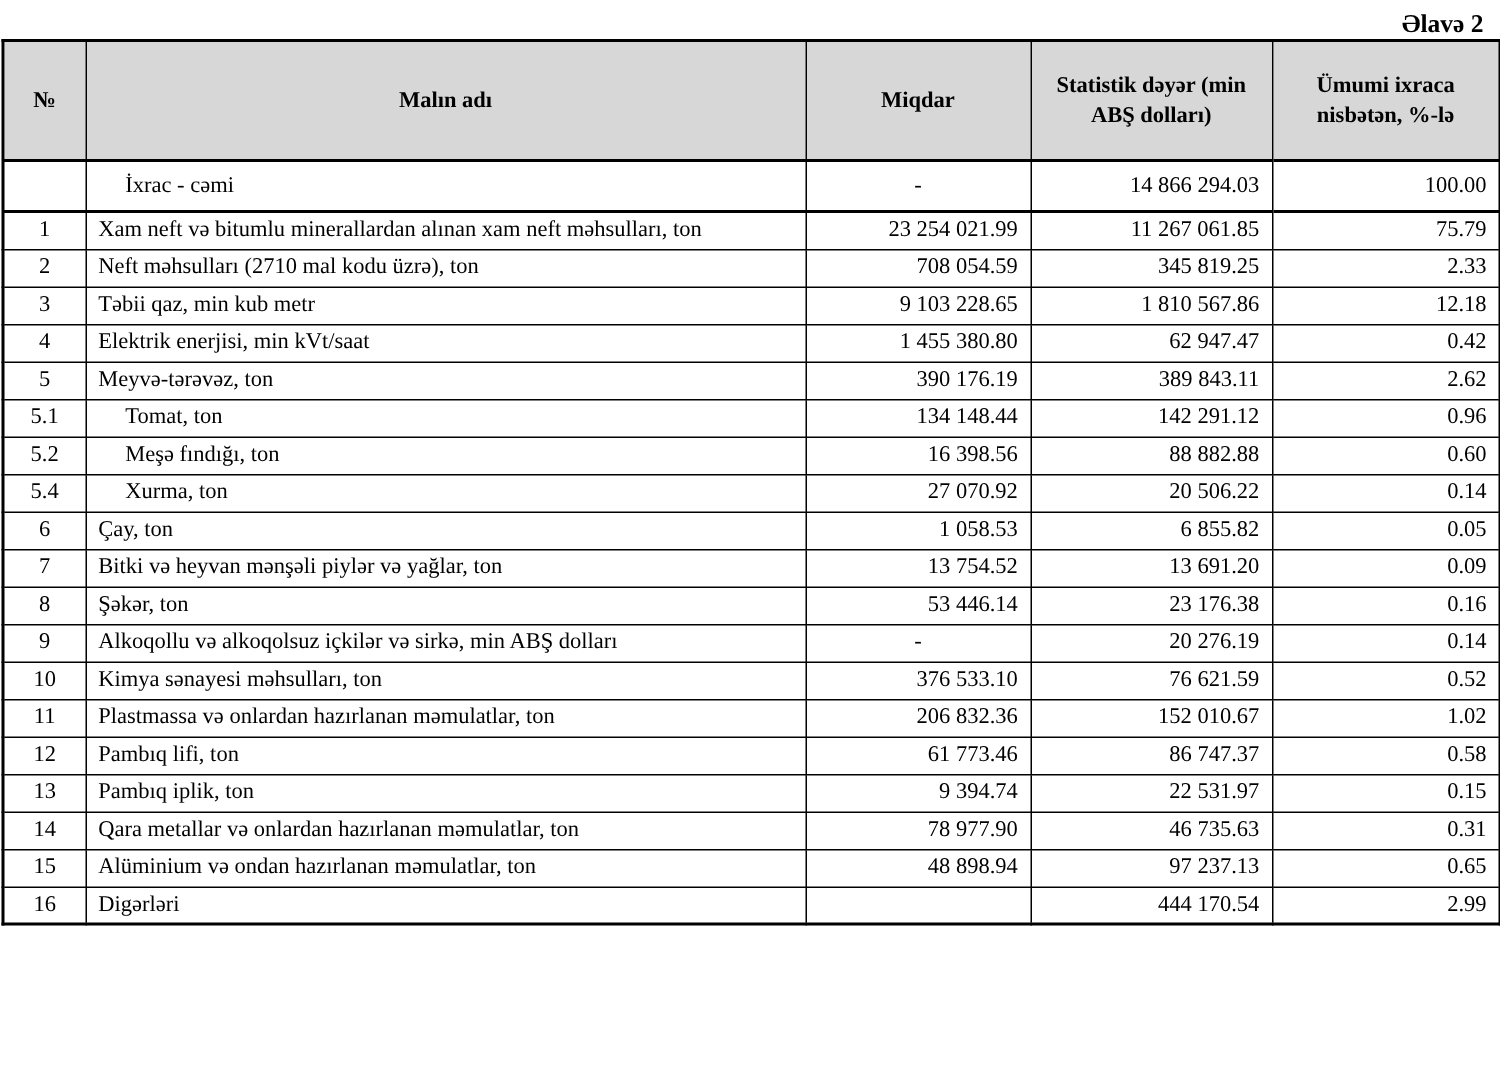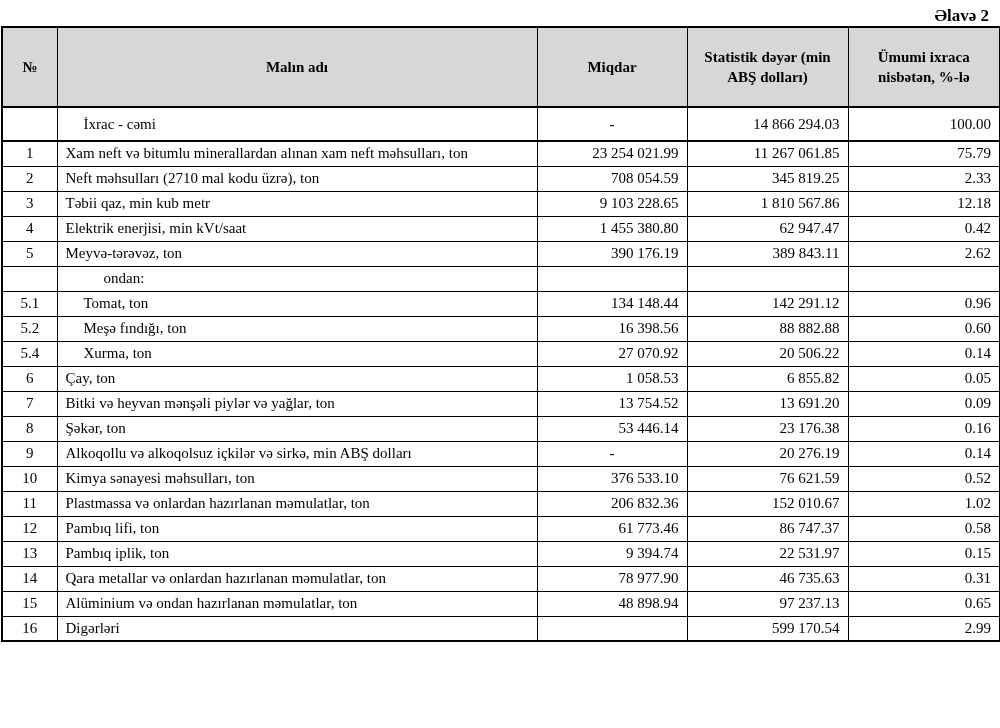--- a/index.html
+++ b/index.html
@@ -131,27 +131,20 @@
     <td class="cell-num">62 947.47</td>
     <td class="cell-num">0.42</td>
   </tr>
         <tr>
     <td class="cell-no">5</td>
     <td class="cell-name">Meyvə-tərəvəz, ton</td>
     <td class="cell-num">390 176.19</td>
     <td class="cell-num">389 843.11</td>
     <td class="cell-num">2.62</td>
   </tr>
-        <tr class="indent-2">
-    <td class="cell-no"></td>
-    <td class="cell-name">ondan:</td>
-    <td class="cell-num"></td>
-    <td class="cell-num"></td>
-    <td class="cell-num"></td>
-  </tr>
         <tr class="indent-1">
     <td class="cell-no">5.1</td>
     <td class="cell-name">Tomat, ton</td>
     <td class="cell-num">134 148.44</td>
     <td class="cell-num">142 291.12</td>
     <td class="cell-num">0.96</td>
   </tr>
         <tr class="indent-1">
     <td class="cell-no">5.2</td>
     <td class="cell-name">Meşə fındığı, ton</td>
@@ -233,19 +226,19 @@
     <td class="cell-no">15</td>
     <td class="cell-name">Alüminium və ondan hazırlanan məmulatlar, ton</td>
     <td class="cell-num">48 898.94</td>
     <td class="cell-num">97 237.13</td>
     <td class="cell-num">0.65</td>
   </tr>
         <tr>
     <td class="cell-no">16</td>
     <td class="cell-name">Digərləri</td>
     <td class="cell-num"></td>
-    <td class="cell-num">599 170.54</td>
+    <td class="cell-num">444 170.54</td>
     <td class="cell-num">2.99</td>
   </tr>
       </tbody>
   </table>
 
 </div>
 
 </body></html>

